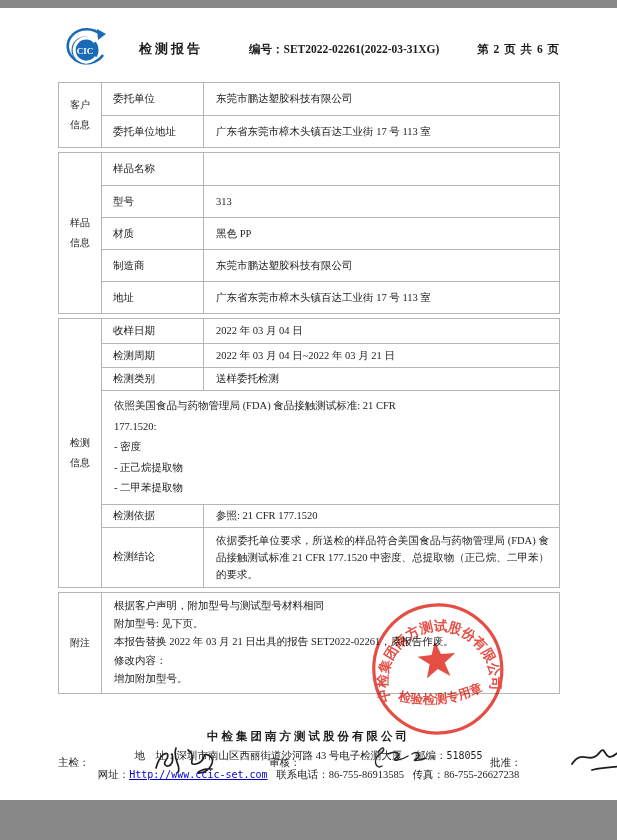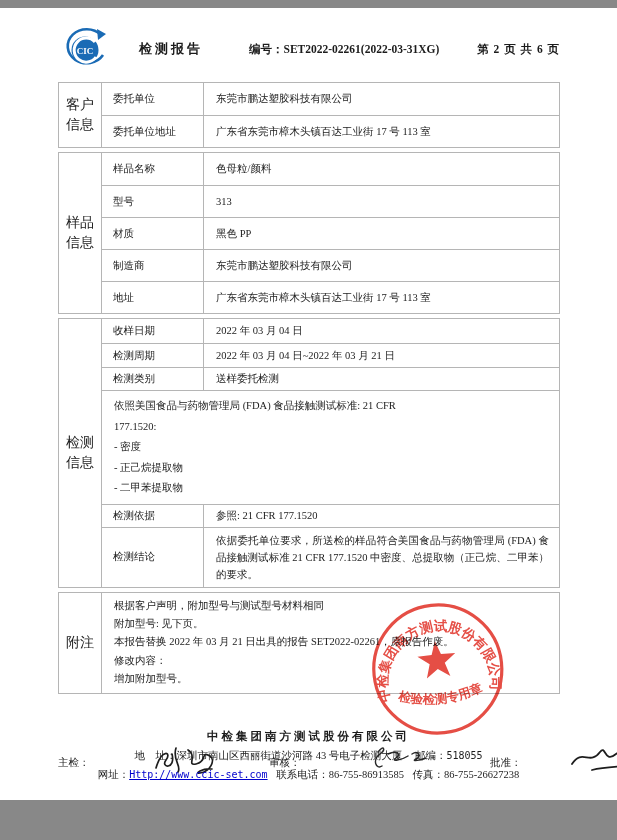--- a/index.html
+++ b/index.html
@@ -15,21 +15,21 @@
   .logo { width:60px; height:48px; flex:0 0 auto; }
   .hdr-title { font-weight:bold; font-size:13px; letter-spacing:3px; margin-left:22px; }
   .hdr-no { font-weight:bold; font-size:11.5px; margin-left:46px; white-space:nowrap; }
   .hdr-page { font-weight:bold; font-size:11.5px; margin-left:auto; white-space:nowrap; letter-spacing:1px; }
   
   .tables { margin:6px 57px 0 58px; width:502px; }
   .tbl { display:flex; border:1px solid #b5b5b5; margin-bottom:4px; background:#fff; }
   .sec-cell {
     flex:0 0 43px; border-right:1px solid #b5b5b5;
     display:flex; align-items:center; justify-content:center;
-    white-space:pre-line; text-align:right; line-height:20px; font-size:14px;
+    white-space:pre-line; text-align:right; line-height:20px; font-size:10px;
   }
   .rows { flex:1 1 auto; display:flex; flex-direction:column; }
   .row { display:flex; border-top:1px solid #b5b5b5; }
   .row:first-child { border-top:none; }
   .cell-label {
     flex:0 0 102px; border-right:1px solid #b5b5b5;
     padding:0 0 0 11px; display:flex; align-items:center; font-size:10.5px;
   }
   .cell-value { flex:1 1 auto; padding:0 10px 0 12px; display:flex; align-items:center; font-size:10.5px; }
   .pre { white-space:pre-line; align-items:flex-start; }
@@ -94,21 +94,20 @@
         </div>
       </div>
     </div>
 
     <div class="tbl">
       <div class="sec-cell">样品
 信息</div>
       <div class="rows">
         <div class="row h32">
           <div class="cell-label">样品名称</div>
-          <div class="cell-value">色母粒/颜料</div>
         </div>
         <div class="row h32">
           <div class="cell-label">型号</div>
           <div class="cell-value">313</div>
         </div>
         <div class="row h32">
           <div class="cell-label">材质</div>
           <div class="cell-value">黑色 PP</div>
         </div>
         <div class="row h32">

